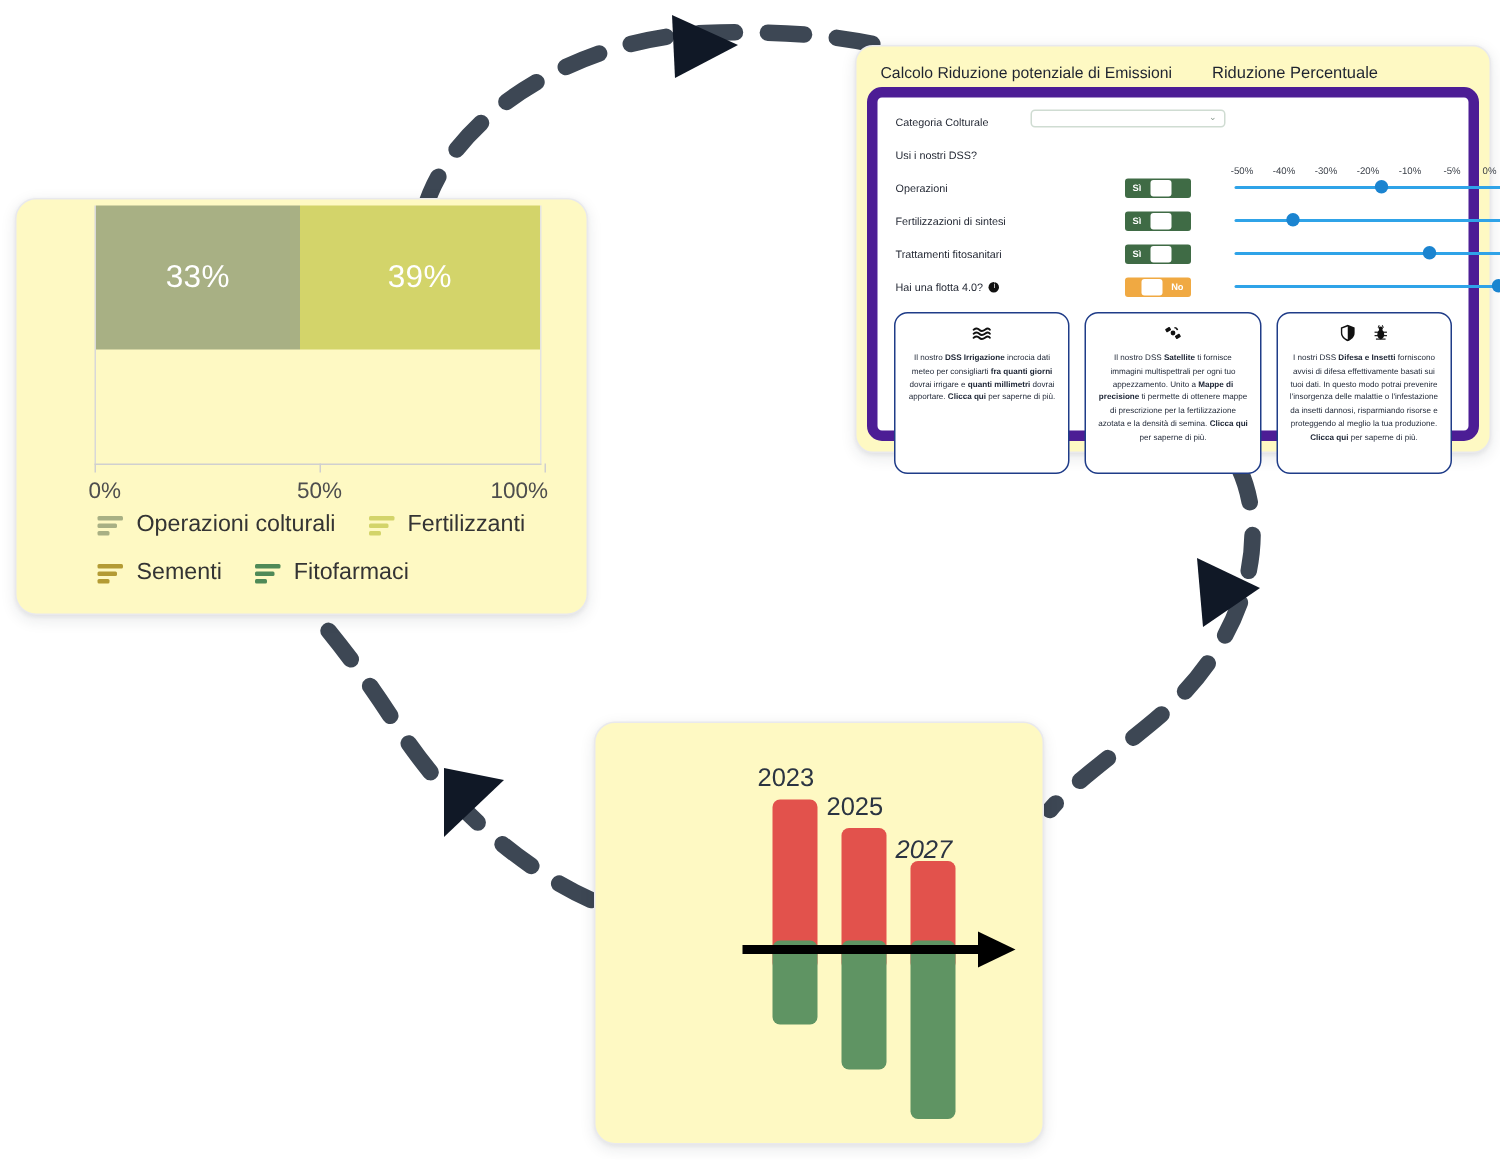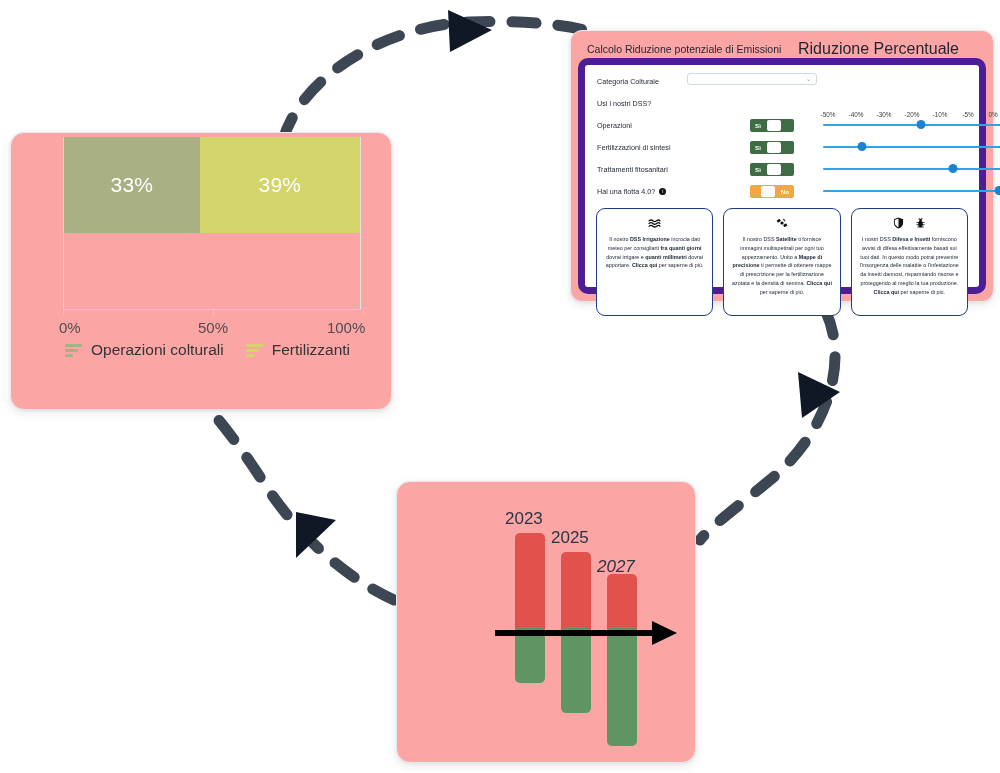--- a/index.html
+++ b/index.html
@@ -10,21 +10,21 @@
     overflow: hidden;
   }
   #stage { position: relative; width: 1000px; height: 773px; }
 
   
   #arrows { position: absolute; left: 0; top: 0; width: 1000px; height: 773px; pointer-events: none; }
 
   
   .card {
     position: absolute;
-    background: #fca5a5;
+    background: #fef9c3;
     border: 1px solid #e9e9ed;
     border-radius: 14px;
     box-shadow: 0 3px 10px rgba(30,35,45,0.10), 0 1px 3px rgba(30,35,45,0.06);
   }
 
   
   #panel-bar { left: 10px; top: 132px; width: 382px; height: 278px; }
   .barchart-inner { position: absolute; left: 0; top: 0; right: 0; bottom: 0; }
   .plot-frame {
     position: absolute; left: 52px; top: 4px; right: 30px; height: 172px;
@@ -59,21 +59,21 @@
   .legend-glyph i:nth-child(3) { top: 11px; width: 8px;  }
   .legend-lbl { font-size: 15.5px; color: #343434; white-space: nowrap; }
 
   
   #panel-dss { left: 570px; top: 30px; width: 424px; height: 272px; border-radius: 12px; }
   .dss-head {
     position: absolute; left: 0; top: 7px; width: 100%; height: 22px;
     display: flex; align-items: center;
   }
   .dss-title  { position: absolute; left: 16px; font-size: 10.5px; color: #1f2430; }
-  .dss-title2 { position: absolute; left: 227px; font-size: 16px; color: #1f2430; }
+  .dss-title2 { position: absolute; left: 237px; font-size: 11px; color: #1f2430; }
 
   .dss-body {
     position: absolute; left: 7px; top: 27px; right: 7px; bottom: 7px;
     border: 7px solid #4c1d95; border-radius: 10px; background: #fff;
   }
 
   .form-row { position: absolute; left: 12px; height: 16px; display: flex; align-items: center; }
   .form-lbl { font-size: 7.2px; color: #1f2430; white-space: nowrap; }
 
   .select-box {
@@ -184,20 +184,38 @@
               </span>
             <span class="legend-lbl">Operazioni colturali</span>
           </div>
           <div class="legend-item">
             <span class="legend-glyph" style="--c:#d3d46a">
                 <i style="background: rgb(211, 212, 106);"></i>
                 <i style="background: rgb(211, 212, 106);"></i>
                 <i style="background: rgb(211, 212, 106);"></i>
               </span>
             <span class="legend-lbl">Fertilizzanti</span>
+          </div>
+        </div>
+        <div class="legend-line">
+          <div class="legend-item">
+            <span class="legend-glyph" style="--c:#b39b34">
+                <i style="background: rgb(179, 155, 52);"></i>
+                <i style="background: rgb(179, 155, 52);"></i>
+                <i style="background: rgb(179, 155, 52);"></i>
+              </span>
+            <span class="legend-lbl">Sementi</span>
+          </div>
+          <div class="legend-item">
+            <span class="legend-glyph" style="--c:#4f8a57">
+                <i style="background: rgb(79, 138, 87);"></i>
+                <i style="background: rgb(79, 138, 87);"></i>
+                <i style="background: rgb(79, 138, 87);"></i>
+              </span>
+            <span class="legend-lbl">Fitofarmaci</span>
           </div>
         </div>
       </div>
 
     </div>
   </div>
 
   <div class="card" id="panel-dss">
 
     <div class="dss-head">

